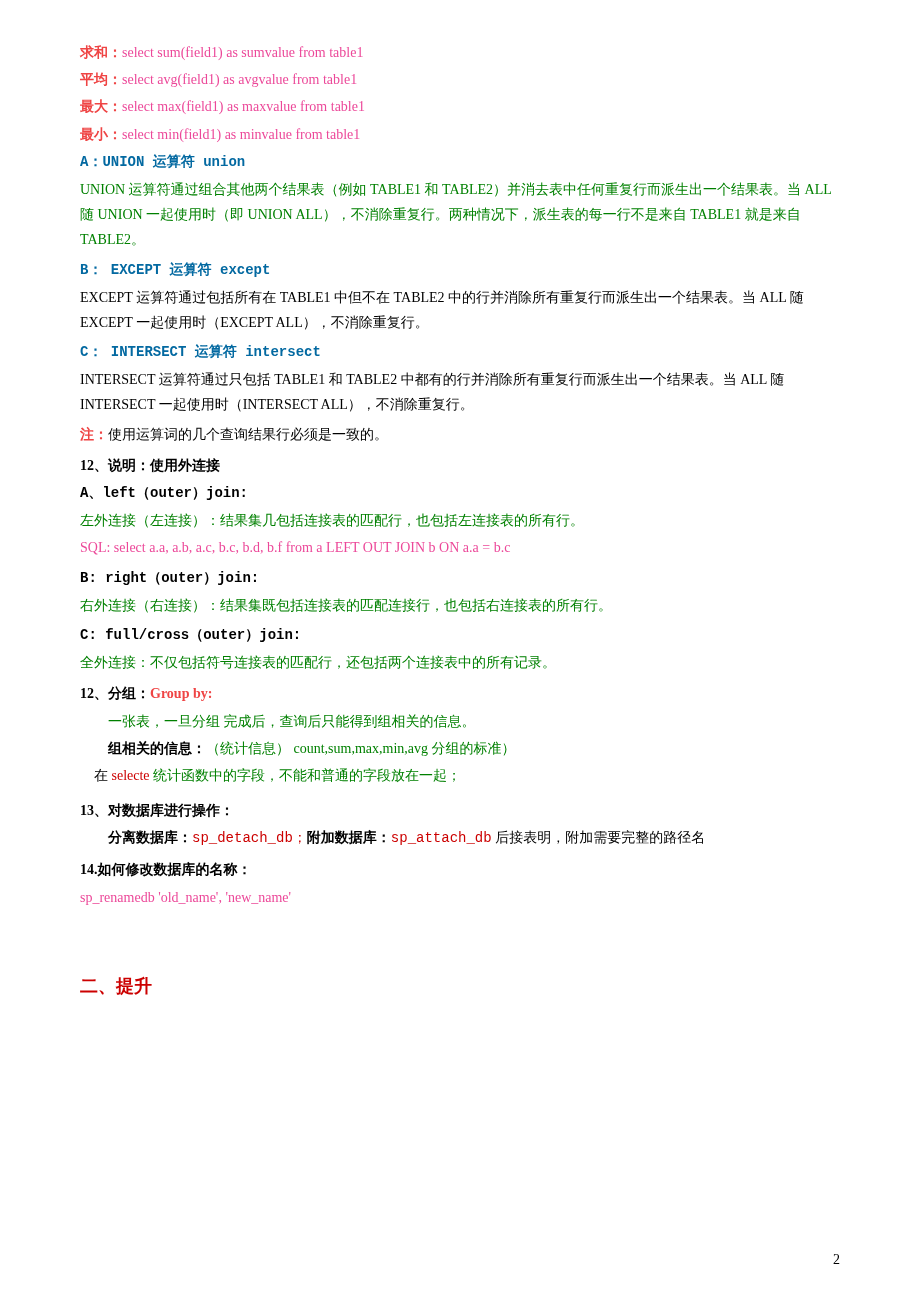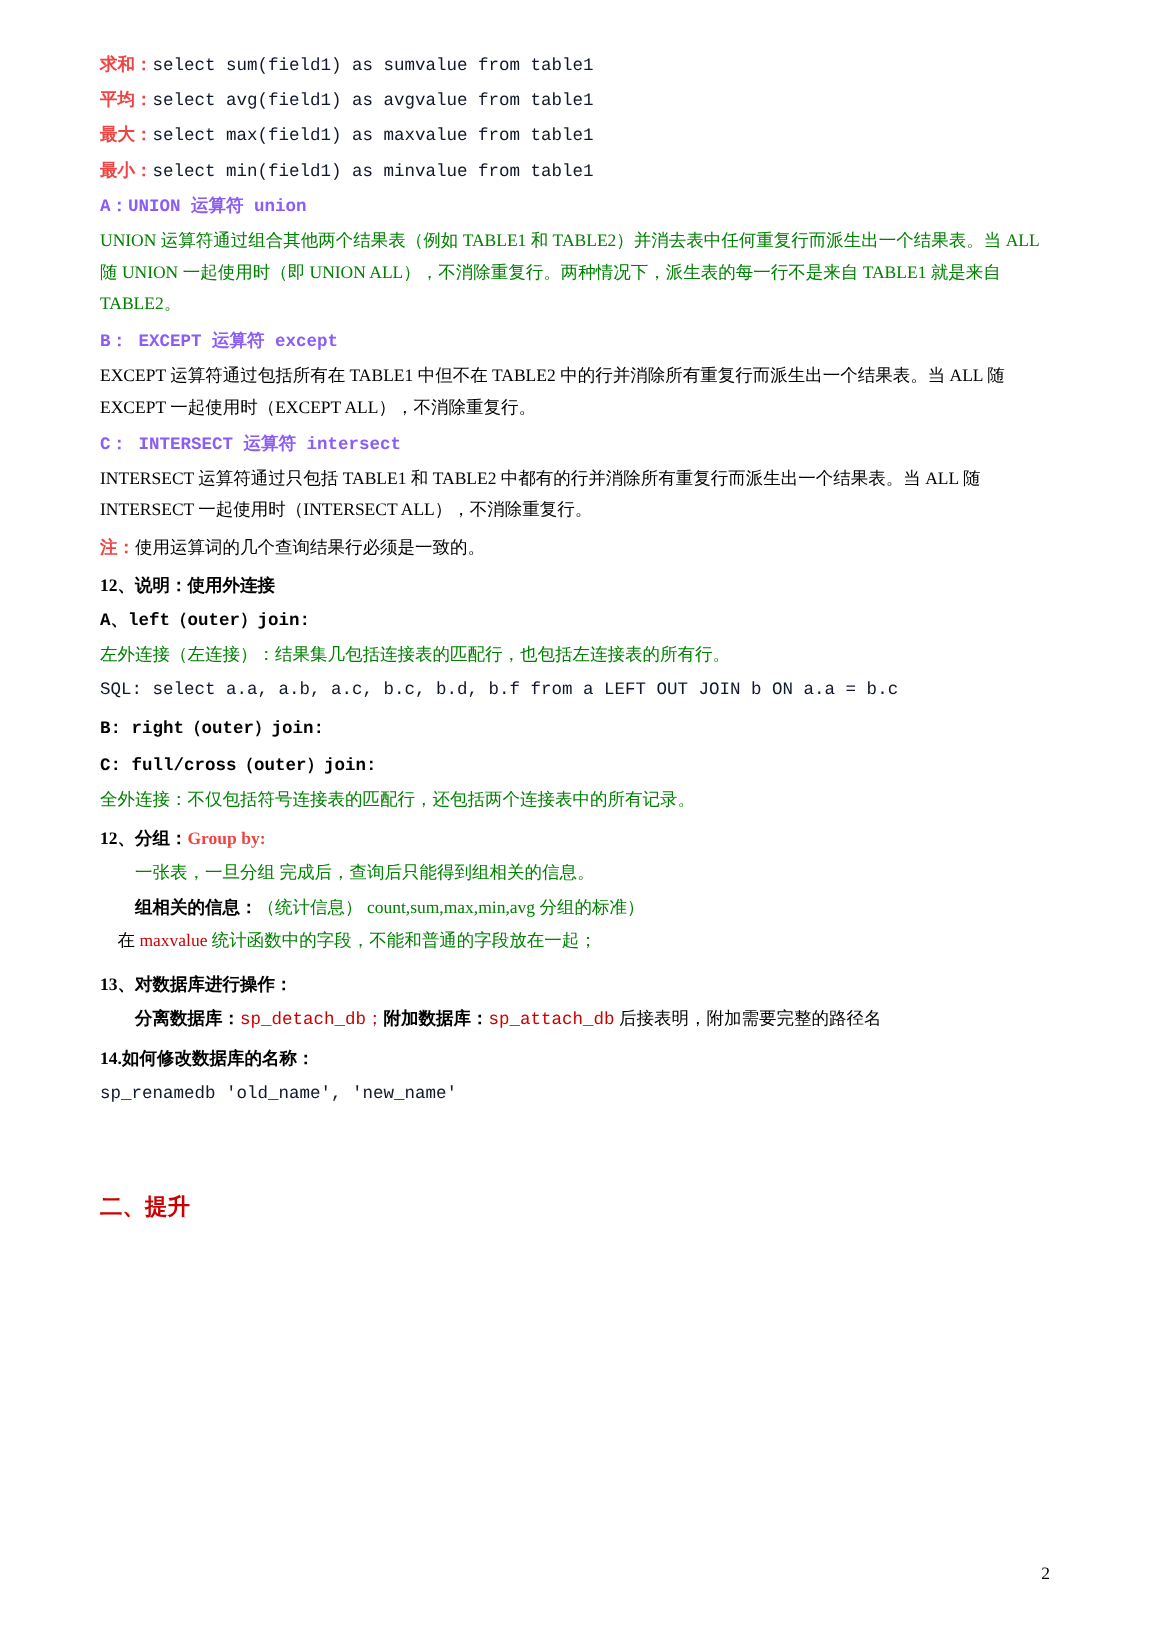--- a/index.html
+++ b/index.html
@@ -18,23 +18,23 @@
       line-height: 1.8;
     }
     .page-content {
       max-width: 760px;
       margin: 0 auto;
     }
     .red-bold { color: #ef4444; font-weight: bold; }
     .green-text { color: #008000; }
     .red-text { color: #cc0000; }
     .black-bold { font-weight: bold; }
-    .code-green { color: #0f172a; font-family: Liberation Mono, monospace; }
+    .code-green { color: #ec4899; font-family: Liberation Serif, serif; }
     .sub-header {
-      color: #8b5cf6;
+      color: #0369a1;
       font-weight: bold;
       font-family: "Courier New", monospace;
     }
     .indent {
       padding-left: 2em;
     }
     .divider-section {
       text-align: left;
       margin-top: 60px;
       margin-bottom: 20px;
@@ -106,39 +106,42 @@
   <div class="content-block">
     <span class="green-text">左外连接（左连接）：结果集几包括连接表的匹配行，也包括左连接表的所有行。</span>
   </div>
   <div class="content-block">
     <span class="code-green">SQL: select a.a, a.b, a.c, b.c, b.d, b.f from a LEFT OUT JOIN b ON a.a = b.c</span>
   </div>
 
   <div class="content-block" style="margin-top:4px;">
     <span class="black-bold mono">B: right（outer）join:</span>
   </div>
+  <div class="content-block">
+    <span class="green-text">右外连接（右连接）：结果集既包括连接表的匹配连接行，也包括右连接表的所有行。</span>
+  </div>
 
   <div class="content-block" style="margin-top:4px;">
     <span class="black-bold mono">C: full/cross（outer）join:</span>
   </div>
   <div class="content-block">
     <span class="green-text">全外连接：不仅包括符号连接表的匹配行，还包括两个连接表中的所有记录。</span>
   </div>
 
   <div class="content-block" style="margin-top:6px;">
     <span class="black-bold">12、分组：</span><span class="red-bold">Group by:</span>
   </div>
   <div class="content-block indent">
     <span class="green-text">一张表，一旦分组 完成后，查询后只能得到组相关的信息。</span>
   </div>
   <div class="content-block indent">
     <span class="black-bold">组相关的信息：</span><span class="green-text">（统计信息） count,sum,max,min,avg  分组的标准）</span>
   </div>
   <div class="content-block" style="padding-left:1em;">
-    <span>在 </span><span class="red-text">maxvalue</span><span class="green-text"> 统计函数中的字段，不能和普通的字段放在一起；</span>
+    <span>在 </span><span class="red-text">selecte</span><span class="green-text"> 统计函数中的字段，不能和普通的字段放在一起；</span>
   </div>
 
   <div class="content-block" style="margin-top:10px;">
     <span class="black-bold">13、对数据库进行操作：</span>
   </div>
   <div class="content-block indent">
     <span class="black-bold">分离数据库：</span><span class="red-text mono">sp_detach_db；</span><span class="black-bold">附加数据库：</span><span class="red-text mono">sp_attach_db</span><span> 后接表明，附加需要完整的路径名</span>
   </div>
 
   <div class="content-block" style="margin-top:6px;">

